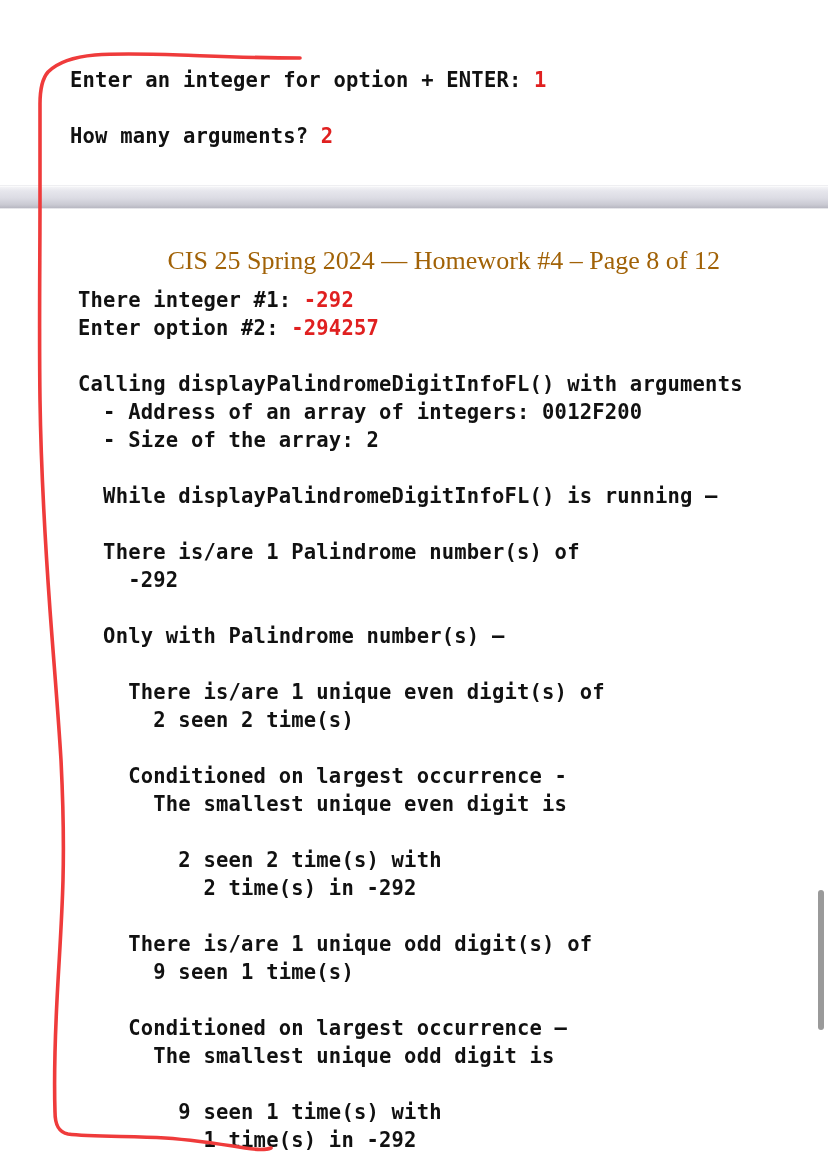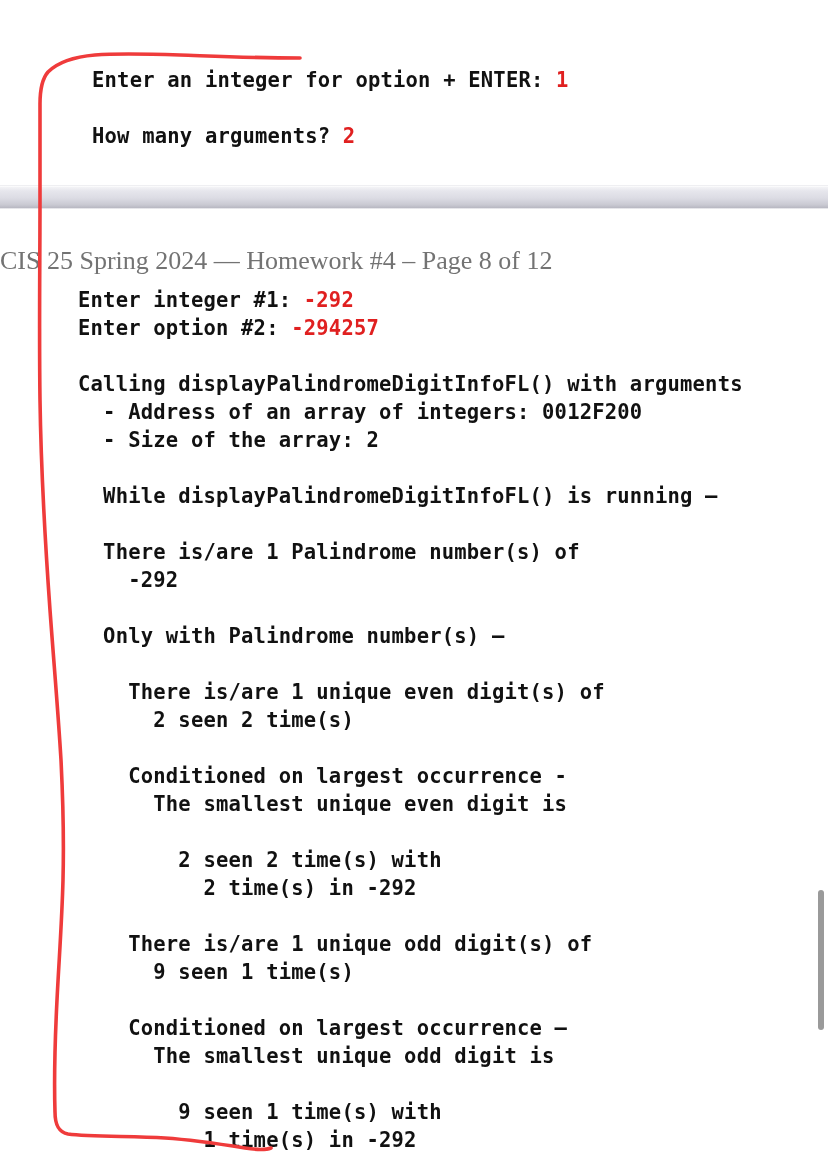--- a/index.html
+++ b/index.html
@@ -12,21 +12,21 @@
     width: 828px;
     height: 1172px;
     background: #ffffff;
     overflow: hidden;
     font-family: "DejaVu Sans Mono", "Liberation Mono", monospace;
   }
 
   
   .console {
     position: absolute;
-    left: 92px;
+    left: 70px;
     font-family: "DejaVu Sans Mono", "Liberation Mono", monospace;
     font-size: 20.5px;
     font-weight: bold;
     line-height: 28px;
     color: #111111;
     white-space: pre;
     letter-spacing: 0.2px;
   }
   .console .val { color: #e02020; }
 
@@ -49,24 +49,24 @@
         #ffffff 100%);
     border-top: 1px solid #efeff2;
   }
 
   
   #doc-header {
     position: absolute;
     left: 0;
     top: 246px;
     width: 720px;
-    text-align: left;
+    text-align: right;
     font-family: "Liberation Serif", "DejaVu Serif", serif;
     font-size: 26px;
-    color: #737373;
+    color: #a16207;
     white-space: pre;
   }
 
   
   #main-output {
     position: absolute;
     left: 78px;
     top: 286px;
     width: 760px;
   }
@@ -124,21 +124,21 @@
 
   <div class="console" style="top:66px;">
     <div class="ln"><span>How many arguments? </span><span class="val">2</span></div>
   </div>
 
   <div id="page-break"></div>
 
   <div id="doc-header">CIS 25 Spring 2024 — Homework #4 – Page 8 of 12</div>
 
   <div id="main-output">
-    <div class="ln"><span>Enter integer #1: </span><span class="val">-292</span></div>
+    <div class="ln"><span>There integer #1: </span><span class="val">-292</span></div>
 
     <div class="ln"><span>Enter option #2: </span><span class="val">-294257</span></div>
 
     <div class="ln blank"></div>
     <div class="ln">Calling displayPalindromeDigitInfoFL() with arguments</div>
     <div class="ln">  - Address of an array of integers: 0012F200</div>
     <div class="ln">  - Size of the array: 2</div>
     <div class="ln blank"></div>
     <div class="ln">  While displayPalindromeDigitInfoFL() is running –</div>
     <div class="ln blank"></div>

